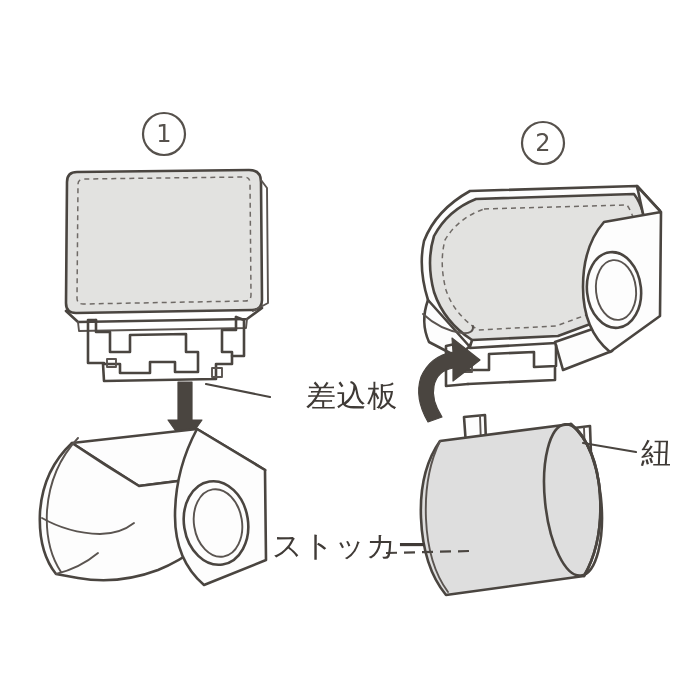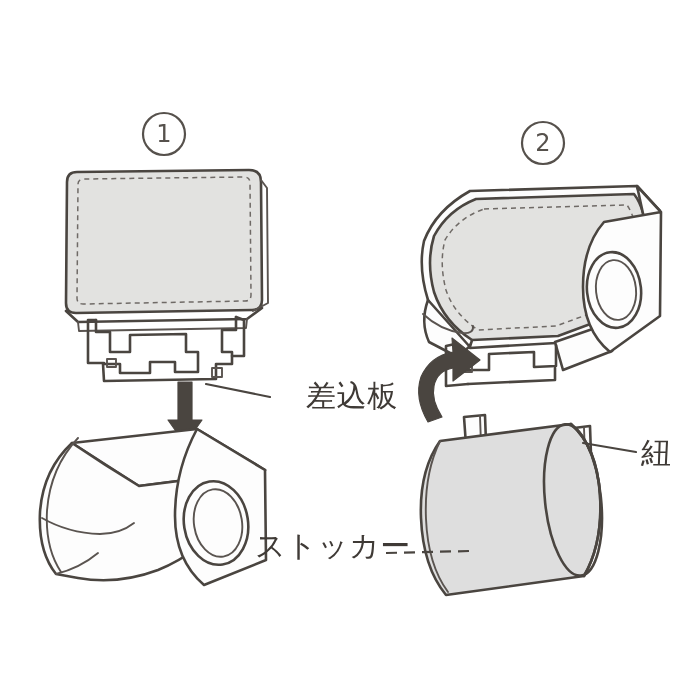--- a/index.html
+++ b/index.html
@@ -108,21 +108,21 @@
     position: absolute;
     font-family: "DejaVu Sans", "Liberation Sans", sans-serif;
     font-size: 24px;
     color: #56514c;
     width: 44px;
     text-align: center;
     line-height: 44px;
     user-select: none;
   }
   #label-sashikomiban { left: 275px; top: 381px; margin-left: 31px; }
-  #label-stocker      { left: 255px; top: 531px; }
+  #label-stocker      { left: 272px; top: 531px; }
   #label-himo         { left: 641px; top: 438px; }
   #step-one-num  { left: 142px; top: 112px; }
   #step-two-num  { left: 521px; top: 121px; }
 </style>
 </head>
 <body>
 
 <div id="diagram-root">
 
   <svg class="figure" viewBox="0 0 700 700" xmlns="http://www.w3.org/2000/svg">

